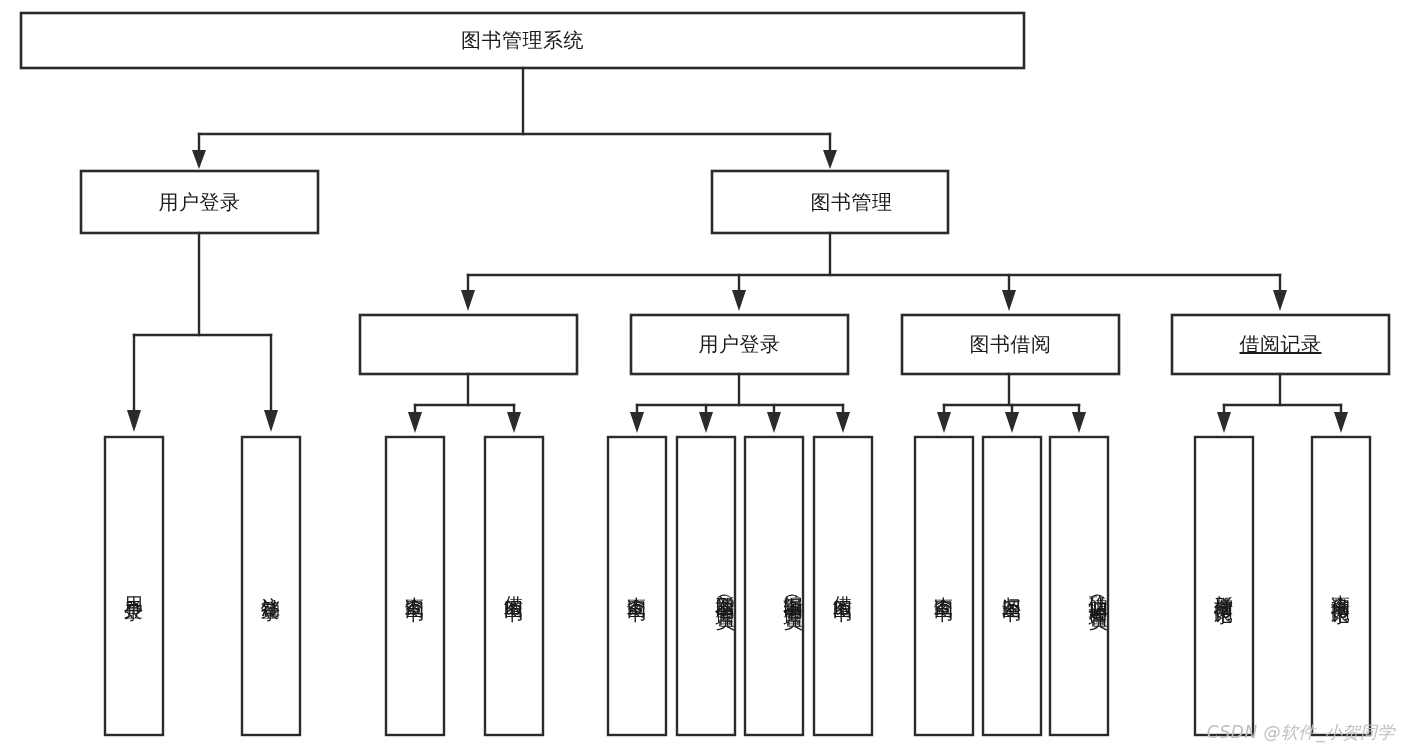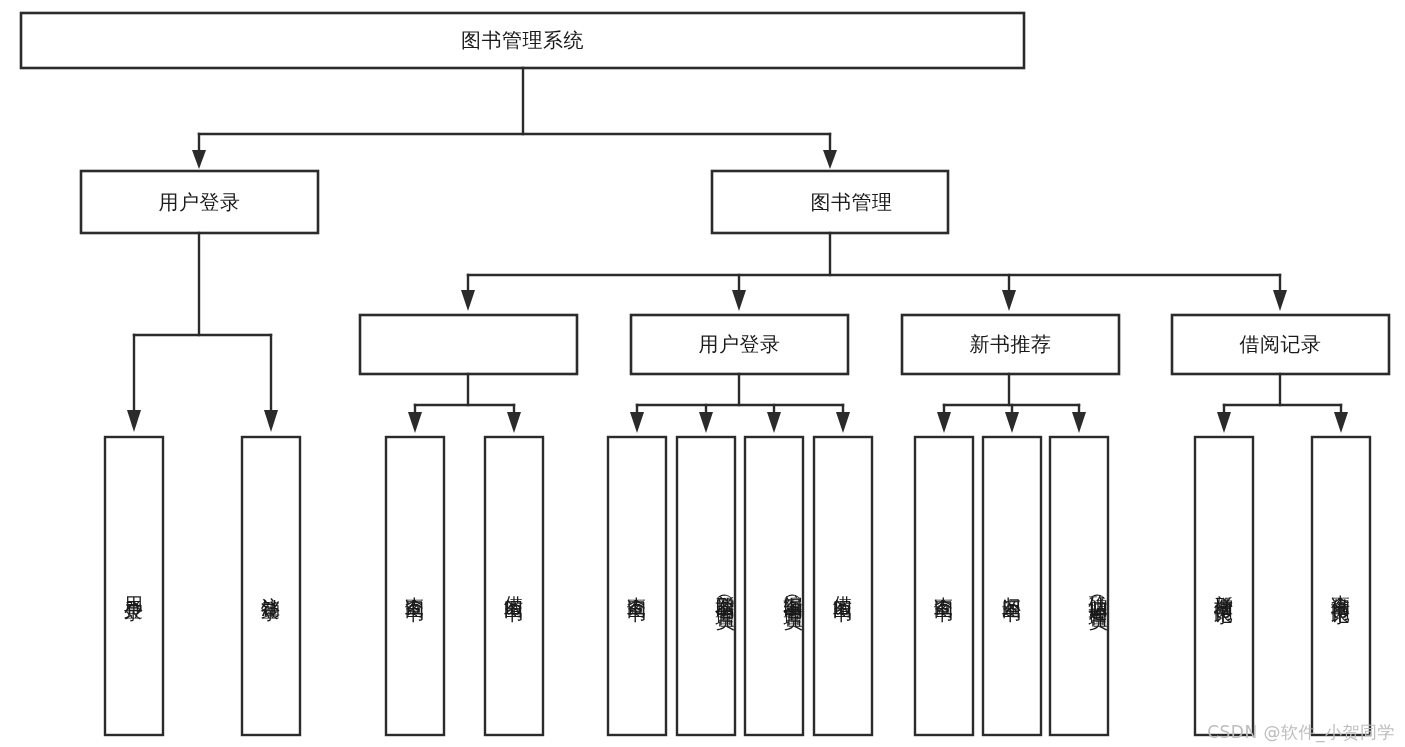--- a/index.html
+++ b/index.html
@@ -68,20 +68,21 @@
   }
   .watermark {
     position: absolute;
     right: 10px;
     bottom: 3px;
     color: #bdbdbd;
     font-size: 17px;
     font-family: "DejaVu Sans", "Liberation Sans", sans-serif;
     letter-spacing: 0.5px;
     white-space: nowrap;
+    font-style: italic;
   }
 </style>
 </head>
 <body>
 
 <div id="diagram-root">
 
   <svg class="diagram-canvas" viewBox="0 0 1405 747">
 
     <rect class="node-box" x="21" y="13" width="1003" height="55"></rect>
@@ -172,22 +173,22 @@
     <rect class="node-box-thin" x="1312" y="437" width="58" height="298"></rect>
 
   </svg>
 
   <div class="node-label" style="left:21px; top:13px; width:1003px; height:55px;">图书管理系统</div>
 
   <div class="node-label" style="left:81px; top:171px; width:237px; height:62px;">用户登录</div>
   <div class="node-label" style="left:712px; top:171px; width:279px; height:62px;">图书管理</div>
 
   <div class="node-label" style="left:631px; top:315px; width:217px; height:59px;">用户登录</div>
-  <div class="node-label" style="left:902px; top:315px; width:217px; height:59px;">新书推荐</div>
-  <div class="node-label" style="left:1172px; top:315px; width:217px; height:59px;">借阅记录</div>
+  <div class="node-label" style="left:902px; top:315px; width:217px; height:59px;">图书借阅</div>
+  <div class="node-label" style="left:1172px; top:315px; width:217px; height:59px;text-decoration:underline;">借阅记录</div>
 
   <div class="node-label vertical" style="left:105px; top:437px; width:58px; height:298px;">用户登录</div>
   <div class="node-label vertical" style="left:242px; top:437px; width:58px; height:298px;">注销登录</div>
 
   <div class="node-label vertical" style="left:386px; top:437px; width:58px; height:298px;">查询图书</div>
   <div class="node-label vertical" style="left:485px; top:437px; width:58px; height:298px;">借阅图书</div>
 
   <div class="node-label vertical" style="left:608px; top:437px; width:58px; height:298px;">查询图书</div>
   <div class="node-label vertical" style="left:677px; top:437px; width:58px; height:298px; align-items:flex-start; padding-top:8px; box-sizing:border-box;">新增图书（管理员）</div>
   <div class="node-label vertical" style="left:745px; top:437px; width:58px; height:298px; align-items:flex-start; padding-top:8px; box-sizing:border-box;">编辑图书（管理员）</div>

